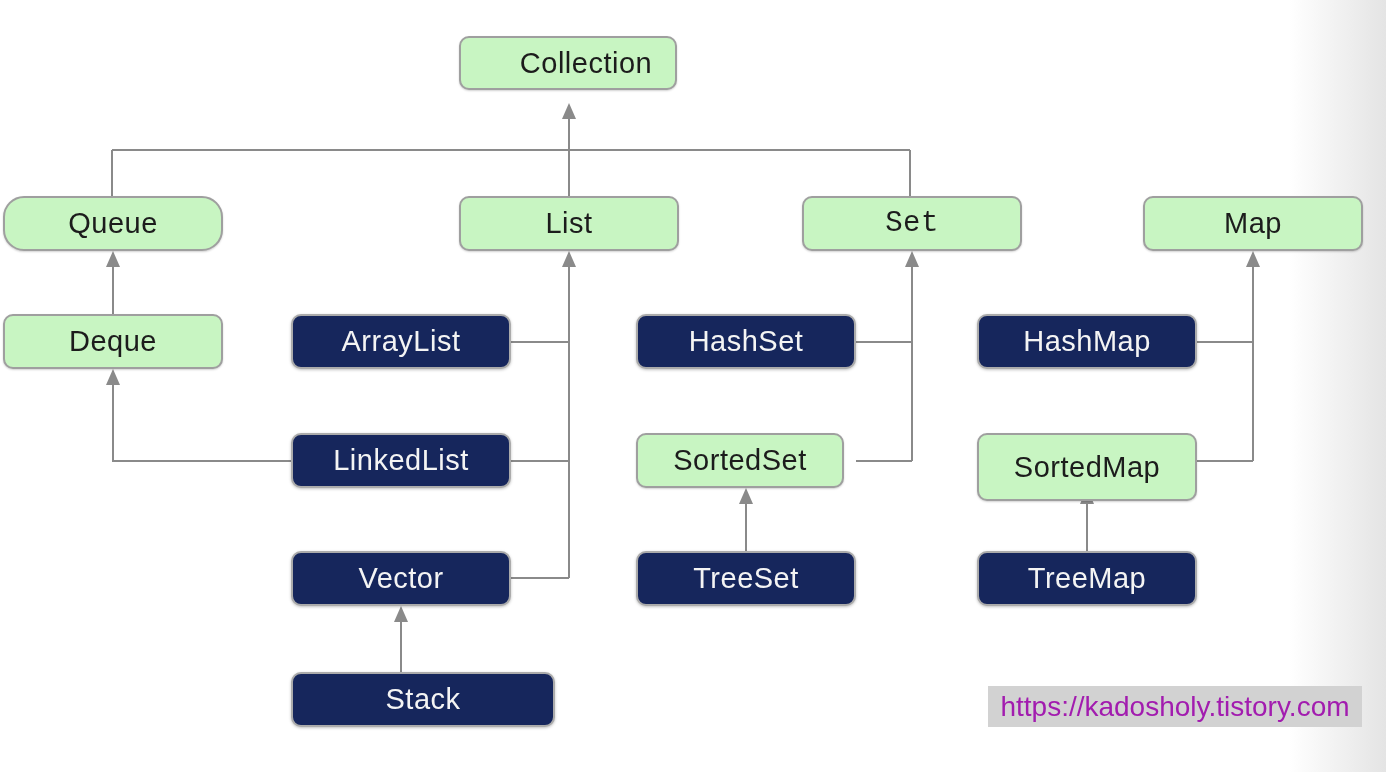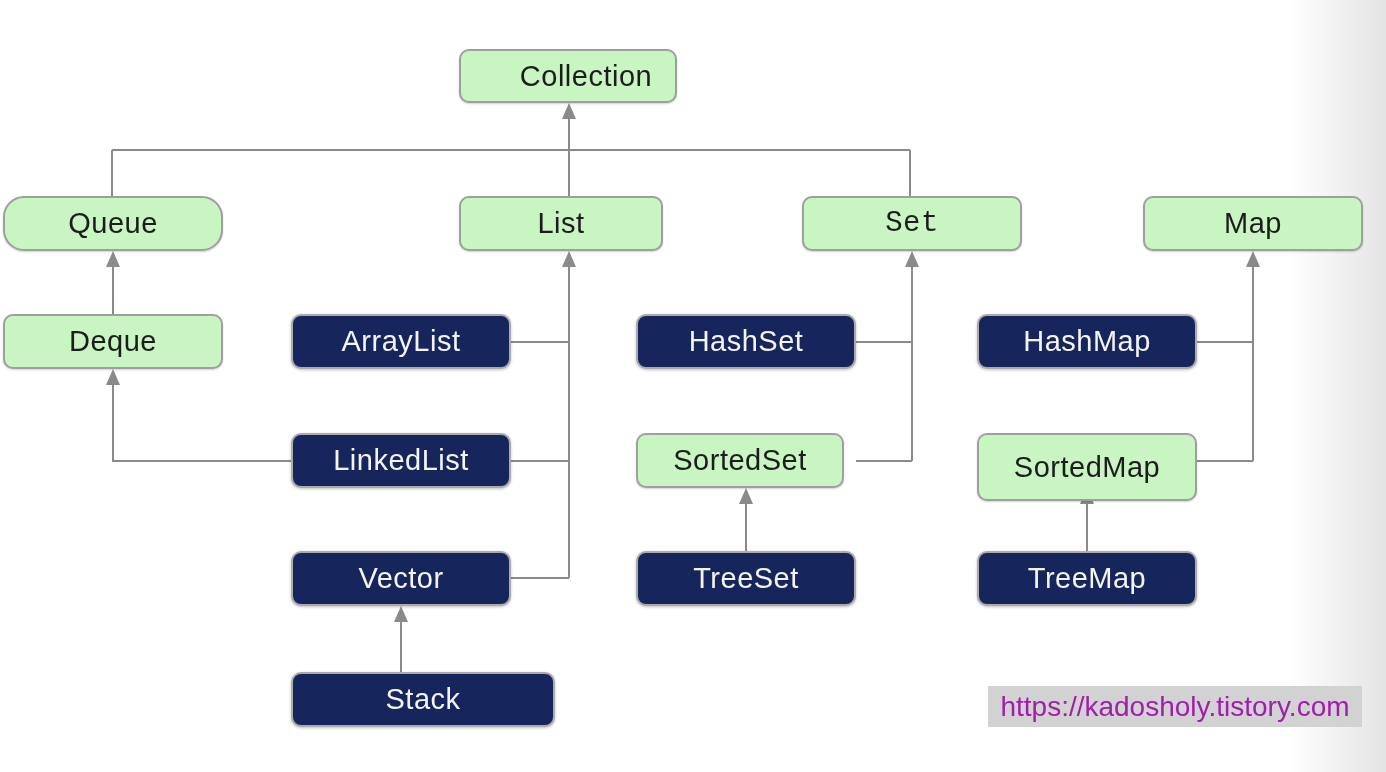--- a/index.html
+++ b/index.html
@@ -123,23 +123,23 @@
       <polygon points="746,488 739,504 753,504" fill="#8a8a8a"></polygon>
       <polyline points="1253,461 1253,264" fill="none" stroke="#8a8a8a" stroke-width="2"></polyline>
       <polygon points="1253,251 1246,267 1260,267" fill="#8a8a8a"></polygon>
       <polyline points="1197,342 1253,342" fill="none" stroke="#8a8a8a" stroke-width="2"></polyline>
       <polyline points="1197,461 1253,461" fill="none" stroke="#8a8a8a" stroke-width="2"></polyline>
       <polyline points="1087,551 1087,501" fill="none" stroke="#8a8a8a" stroke-width="2"></polyline>
       <polygon points="1087,488 1080,504 1094,504" fill="#8a8a8a"></polygon>
     </svg>
 
   <div id="nodes">
-      <div class="node interface" style="left: 459px; top: 49px; width: 218px; height: 54px; padding-left: 36px;">Collection</div>
+      <div class="node interface" style="left: 459px; top: 36px; width: 218px; height: 54px; padding-left: 36px;">Collection</div>
       <div class="node interface" style="left: 3px; top: 196px; width: 220px; height: 55px; border-radius: 21px;">Queue</div>
-      <div class="node interface" style="left: 459px; top: 196px; width: 204px; height: 55px;">List</div>
+      <div class="node interface" style="left: 459px; top: 196px; width: 220px; height: 55px;">List</div>
       <div class="node interface" style="left: 802px; top: 196px; width: 220px; height: 55px; font-family: Liberation Mono, monospace;">Set</div>
       <div class="node interface" style="left: 1143px; top: 196px; width: 220px; height: 55px;">Map</div>
       <div class="node interface" style="left: 3px; top: 314px; width: 220px; height: 55px;">Deque</div>
       <div class="node class" style="left: 291px; top: 314px; width: 220px; height: 55px;">ArrayList</div>
       <div class="node class" style="left: 636px; top: 314px; width: 220px; height: 55px;">HashSet</div>
       <div class="node class" style="left: 977px; top: 314px; width: 220px; height: 55px;">HashMap</div>
       <div class="node class" style="left: 291px; top: 433px; width: 220px; height: 55px;">LinkedList</div>
       <div class="node interface" style="left: 636px; top: 433px; width: 208px; height: 55px;">SortedSet</div>
       <div class="node interface" style="left: 977px; top: 433px; width: 220px; height: 68px;">SortedMap</div>
       <div class="node class" style="left: 291px; top: 551px; width: 220px; height: 55px;">Vector</div>

